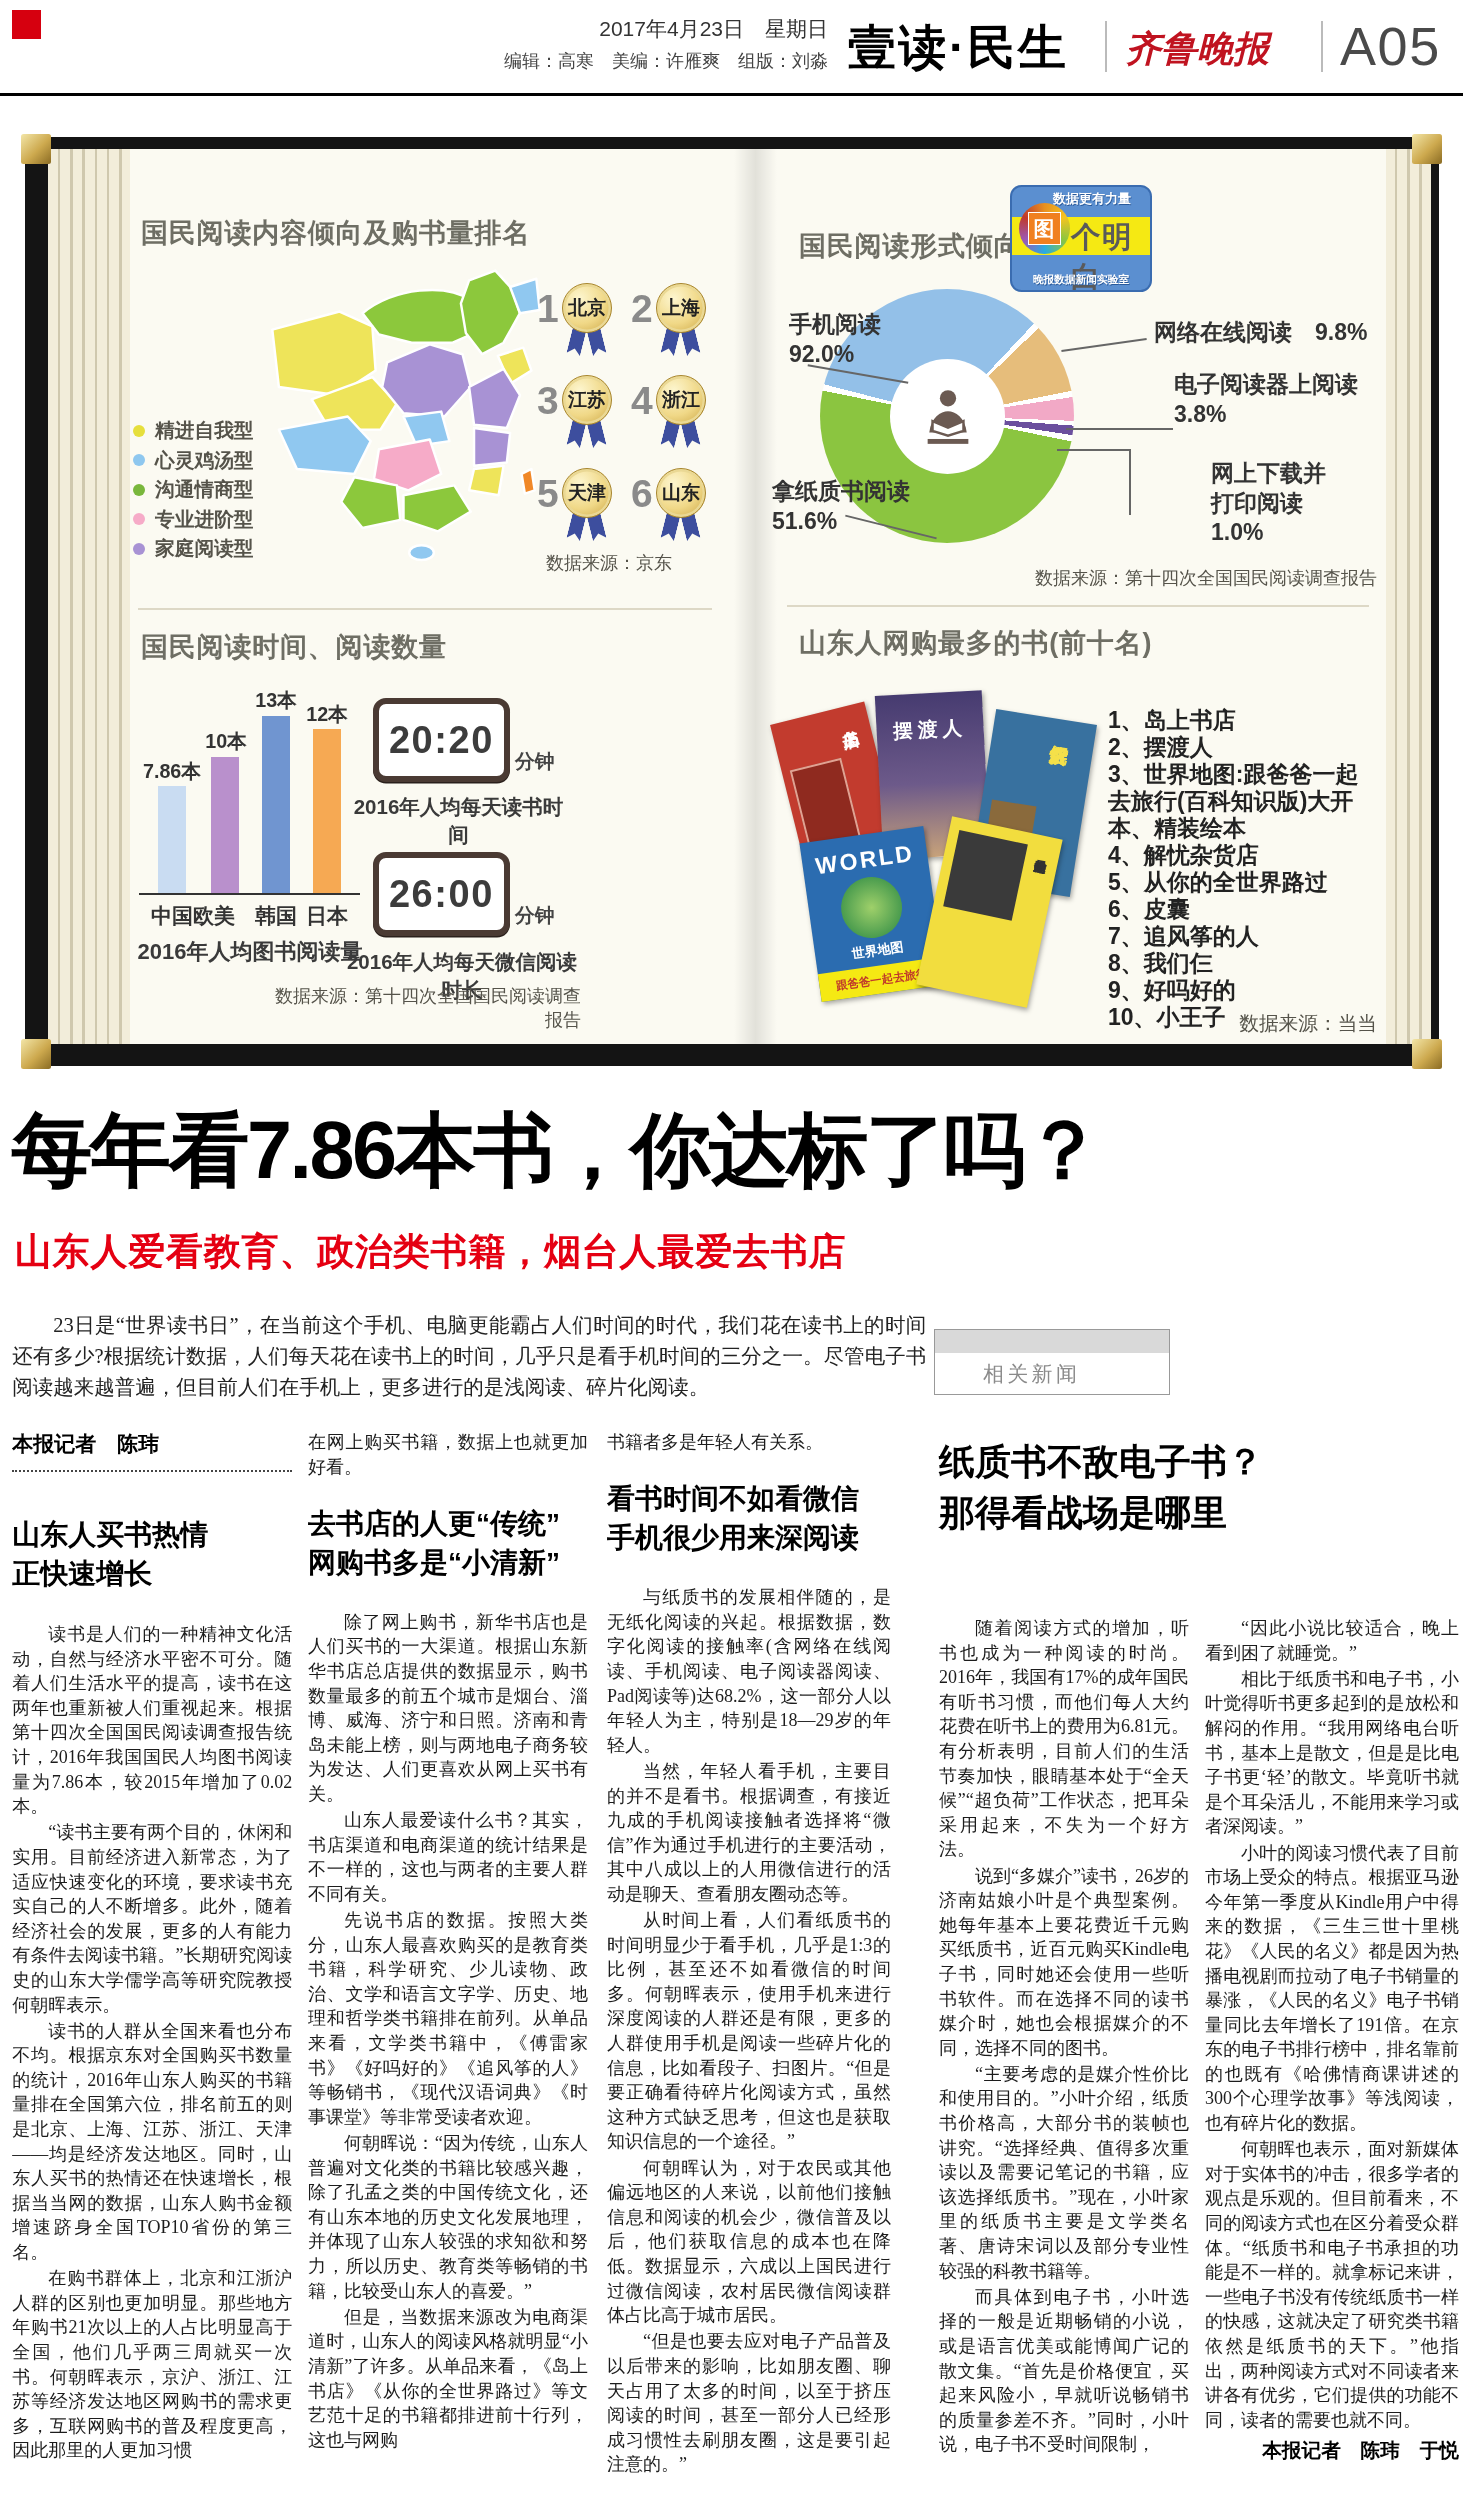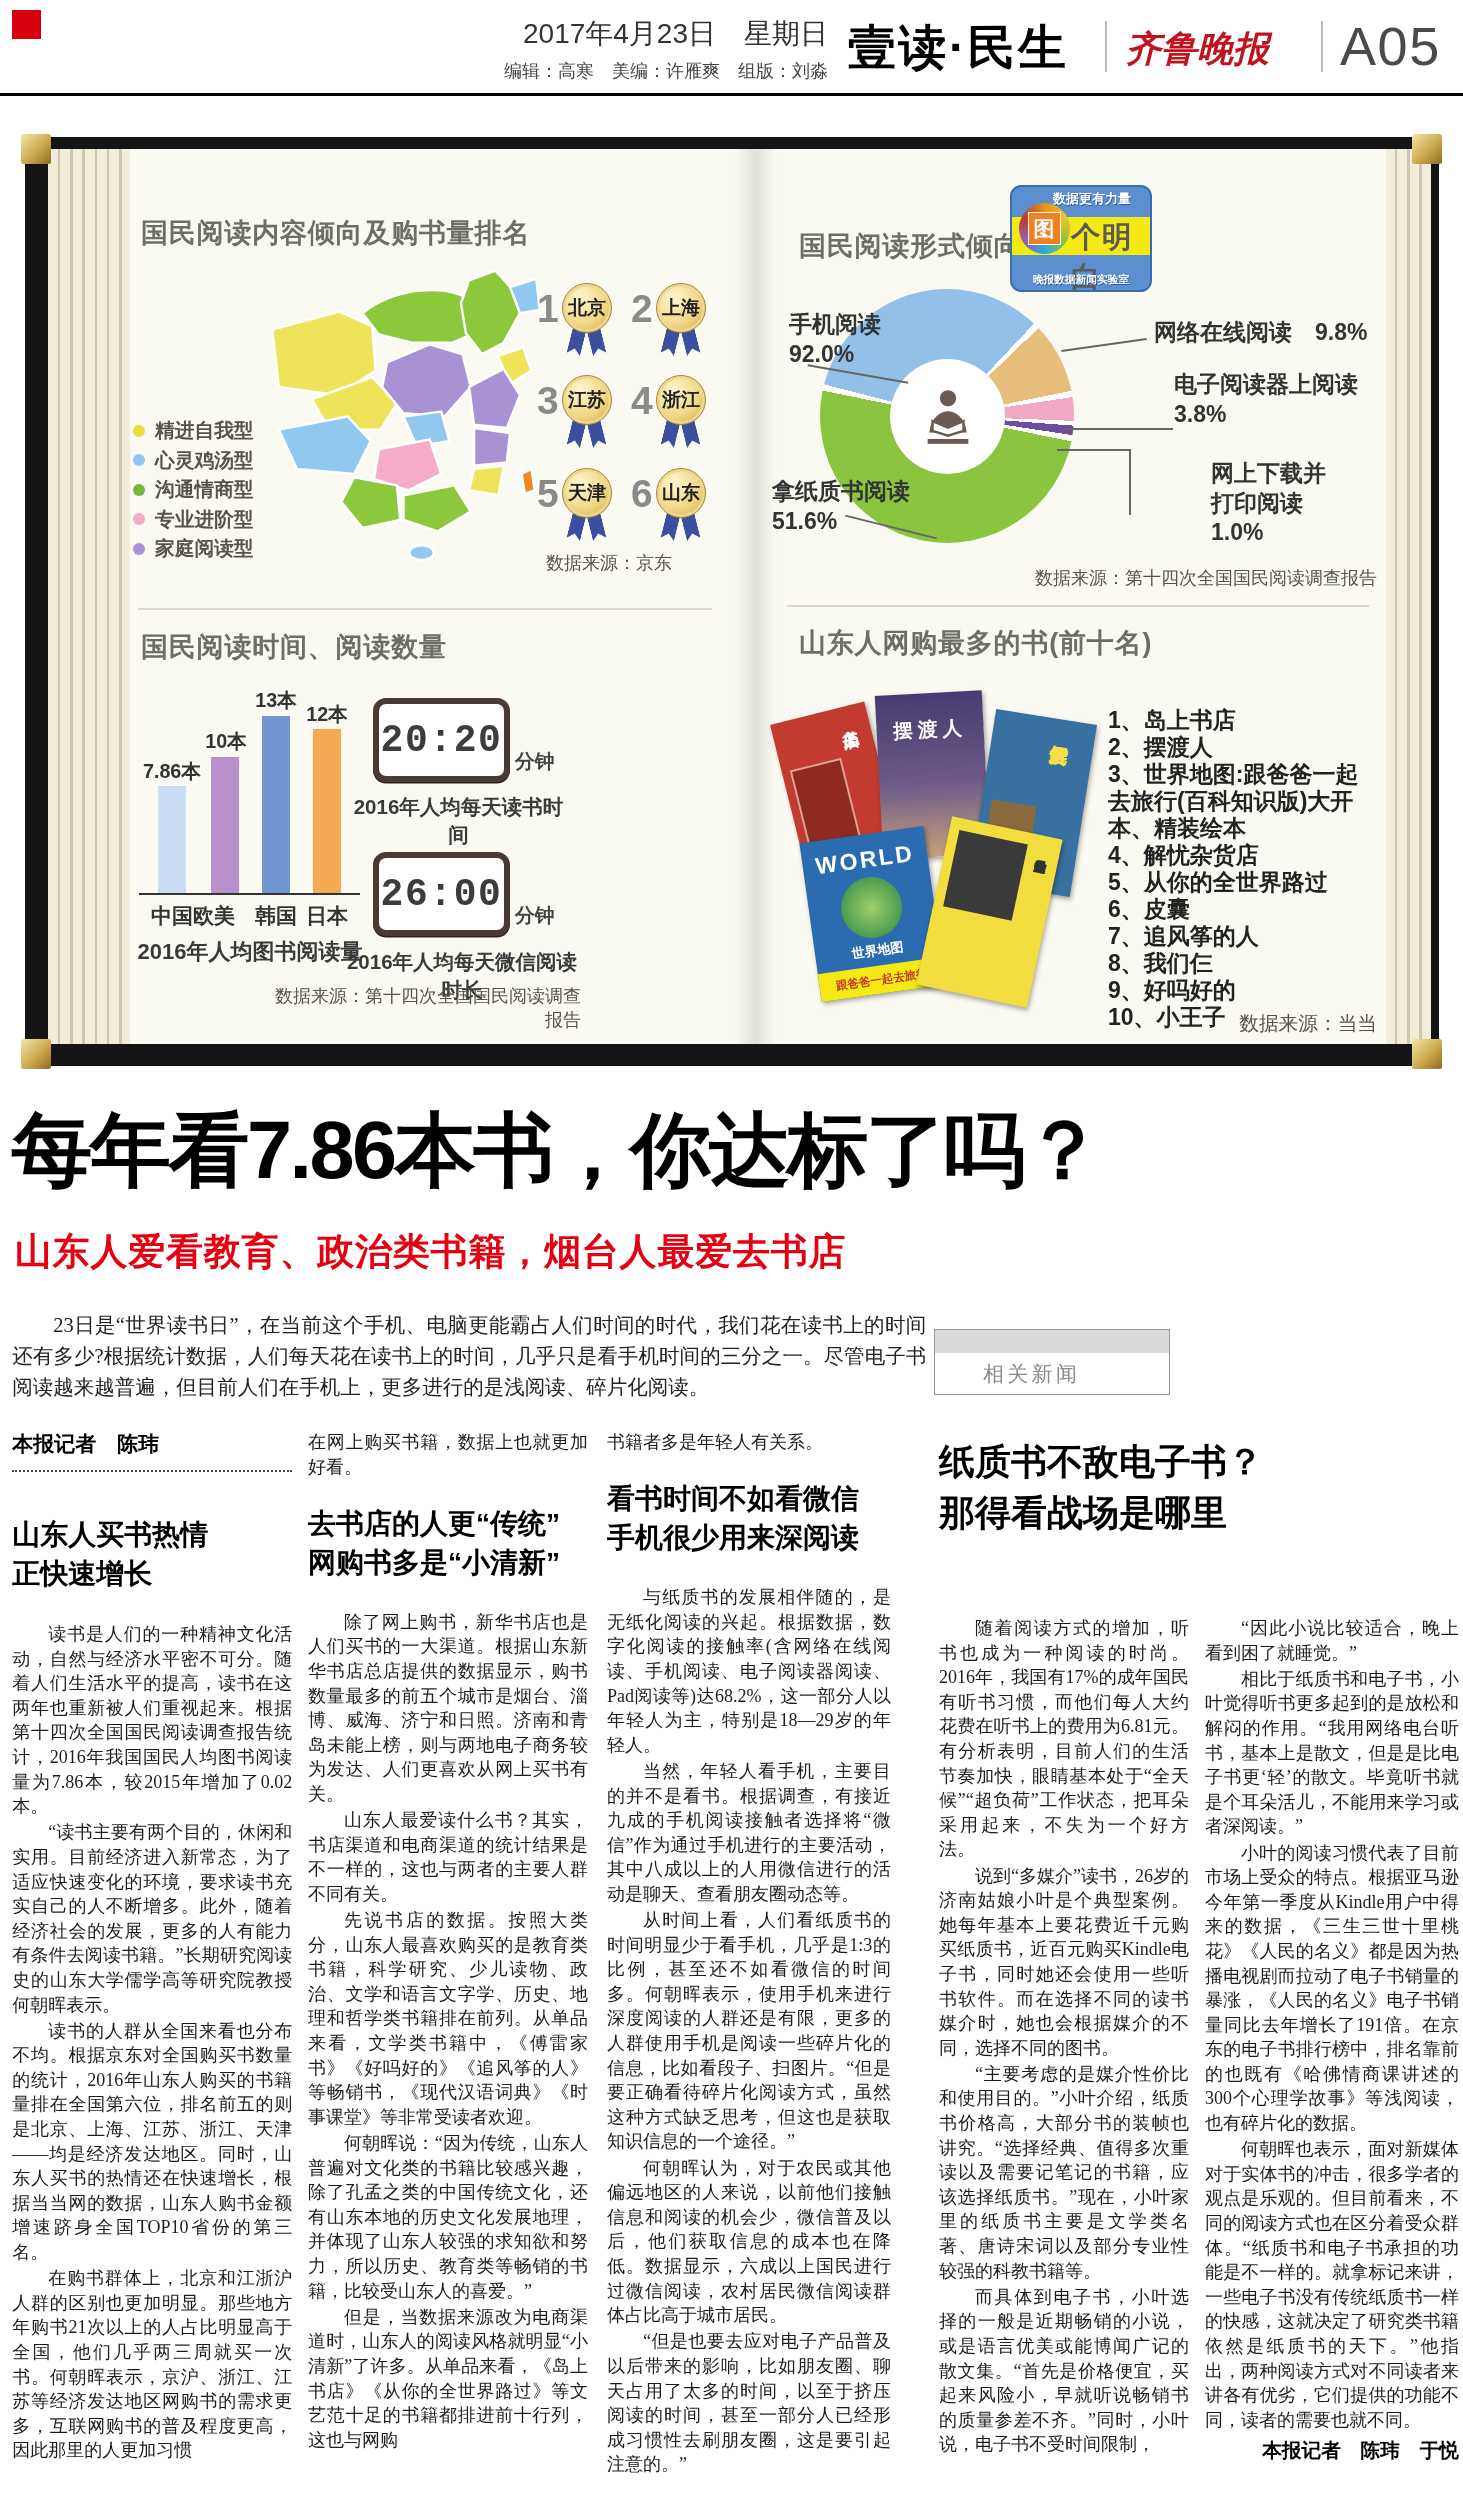--- a/index.html
+++ b/index.html
@@ -1,21 +1,21 @@
 <!DOCTYPE html>
 <html style="font-size:13px"><head>
 <meta charset="utf-8">
 <style>
   html,body{margin:0;padding:0;background:#fff;}
   .page{position:relative;width:1463px;height:2512px;background:#fff;overflow:hidden;
         font-family:"Liberation Sans",sans-serif;color:#111;}
   .abs{position:absolute;}
   
   .red-block{left:11.5px;top:9.8px;width:29.5px;height:29.5px;background:#d6000f;}
-  .hdr-date{font-size:28px;color:#333;text-align:right;}
+  .hdr-date{font-size:21px;color:#333;text-align:right;}
   .hdr-staff{font-size:18px;color:#444;text-align:right;}
   .hdr-section{font-size:48px;font-weight:900;letter-spacing:2.5px;color:#000;}
   .hdr-paper{font-family:"DejaVu Serif",serif;font-style:italic;font-weight:700;font-size:36px;color:#c01320;}
   .hdr-pageno{font-size:54px;color:#4a4a4a;font-weight:400;letter-spacing:1.6px;}
   .hdr-div{width:1.6px;background:#bbb;}
   .top-rule{left:0;top:93px;width:1463px;height:2.5px;background:#000;}
   
   .book{left:24.6px;top:137px;width:1414px;height:929px;background:#141414;border-radius:4.9px;}
   .gold{width:29.5px;height:29.5px;background:linear-gradient(135deg,#f3e6a8,#cda94e 55%,#8a6b23);z-index:6;border-radius:2.5px;}
   .stack{background:repeating-linear-gradient(90deg,#f2edda 0 9.8px,#cfc8ae 9.8px 12.3px);z-index:2;}
@@ -43,21 +43,21 @@
   .ribbon.r{left:27px;transform:rotate(-14deg);}
   
   .bar{z-index:5;}
   .bar-val{font-size:19.7px;font-weight:700;color:#333;z-index:5;}
   .bar-x{font-size:21px;font-weight:700;color:#333;z-index:5;}
   .bar-base{height:1.6px;background:#333;z-index:5;}
   .bar-cap{font-size:22px;font-weight:800;color:#3a3a3a;text-align:center;z-index:5;}
   
   .clock{width:125px;height:72px;background:#fff;border:6.6px solid #4a3a33;border-radius:13px;
       display:flex;align-items:center;justify-content:center;z-index:5;box-shadow:0 1.6px 0 #2a201c;}
-  .clock-digits{font-family:Liberation Mono, monospace;font-weight:700;font-size:38px;color:#3c3c3c;letter-spacing:1.6px;}
+  .clock-digits{font-family:Liberation Sans, sans-serif;font-weight:700;font-size:38px;color:#3c3c3c;letter-spacing:1.6px;}
   .clock-unit{font-size:19.7px;font-weight:700;color:#444;z-index:5;}
   .clock-cap{font-size:20.5px;font-weight:700;color:#3a3a3a;text-align:center;z-index:5;}
   
   .badge{left:1010px;top:185px;width:138px;height:103px;background:#5b8fd0;border:2.5px solid #3a6cb0;
       border-radius:11.5px;overflow:hidden;z-index:5;}
   .badge-top{position:absolute;right:19px;top:2.5px;color:#fff;font-size:13px;font-weight:800;text-shadow:0.8px 0.8px 0 #2a5a9a;}
   .badge-band{position:absolute;left:0;right:0;top:29.5px;height:38px;background:#f5e913;}
   .badge-rest{position:absolute;left:59px;top:31px;font-size:29.5px;font-weight:900;color:#5a5a5a;letter-spacing:1.6px;}
   .badge-ring{position:absolute;left:6.6px;top:16.4px;width:51px;height:51px;border-radius:50%;
       background:conic-gradient(#e89020,#f5c320,#8cc63f,#29abe2,#9b59b6,#c0392b,#e89020);

